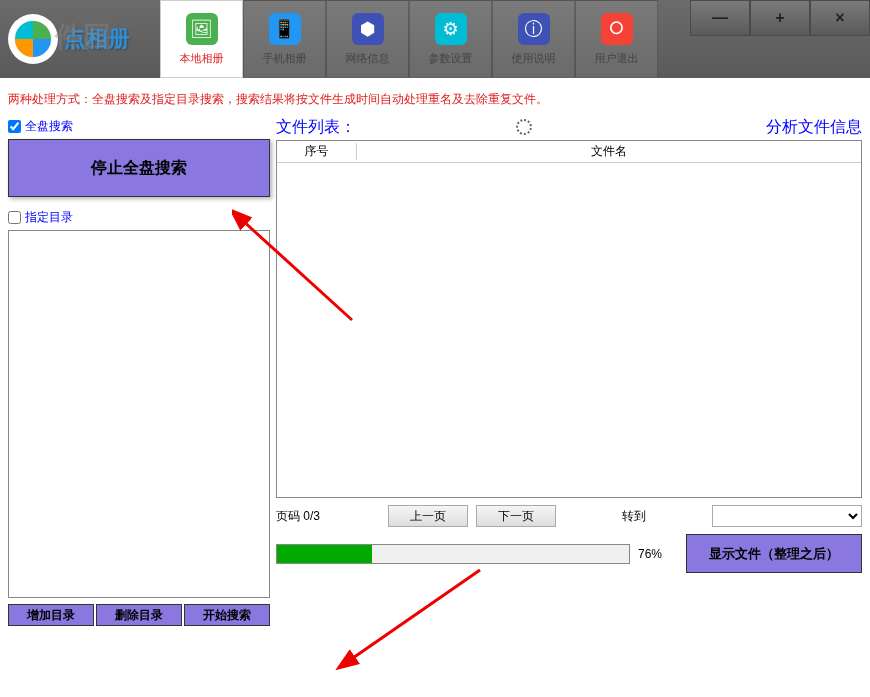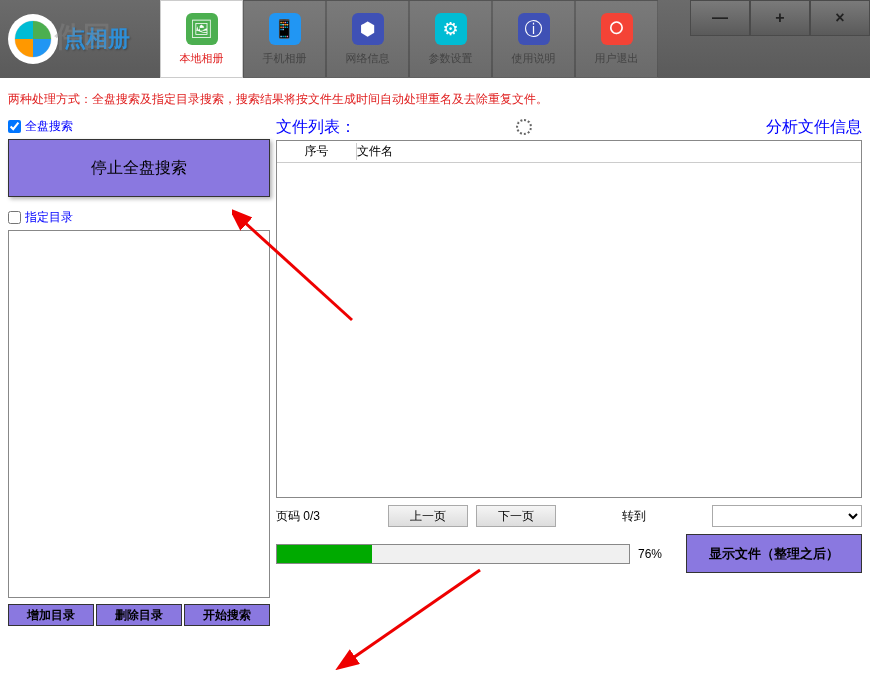--- a/index.html
+++ b/index.html
@@ -29,37 +29,37 @@
 .info-text { color: #e02020; line-height: 18px; margin-bottom: 10px; font-size: 12px; }
 
 .main-row { display: flex; gap: 6px; }
 .left-col { width: 262px; flex-shrink: 0; }
 .right-col { flex: 1; }
 
 .chk-row { display: flex; align-items: center; margin-bottom: 4px; }
 .chk-row input { margin-right: 4px; }
 .chk-label { color: #0000ff; font-size: 12px; }
 
-.big-btn { width: 262px; height: 58px; background: #8a78e0; border: 1px solid #333; display: flex; align-items: center; justify-content: center; font-size: 16px; font-weight: normal; color: #000; cursor: pointer; margin-bottom: 12px; box-shadow: 2px 2px 4px rgba(0,0,0,0.3); }
+.big-btn { width: 262px; height: 58px; background: #8a78e0; border: 1px solid #333; display: flex; align-items: center; justify-content: center; font-size: 16px; font-weight: bold; color: #000; cursor: pointer; margin-bottom: 12px; box-shadow: 2px 2px 4px rgba(0,0,0,0.3); }
 
 .dir-box { width: 262px; height: 368px; border: 1px solid #888; background: #fff; margin-bottom: 6px; }
 
 .bot-btns { display: flex; gap: 2px; }
 .small-btn { flex: 1; height: 22px; background: #8a78e0; border: 1px solid #333; font-size: 12px; font-weight: bold; cursor: pointer; display: flex; align-items: center; justify-content: center; }
 
 .header-row { display: flex; align-items: center; margin-bottom: 4px; font-size: 16px; height: 18px; }
 .hdr-label { color: #0000ff; }
 .spinner { margin-left: 160px; width: 16px; height: 16px; border: 2px dotted #666; border-radius: 50%; animation: spin 1s linear infinite; }
 @keyframes spin { to { transform: rotate(360deg); } }
 .analyze { margin-left: auto; color: #0000ff; cursor: pointer; }
 
 .file-table { width: 100%; height: 358px; border: 1px solid #888; background: #fff; }
 .file-table-header { display: flex; border-bottom: 1px solid #ccc; height: 22px; align-items: center; font-size: 12px; }
 .th-num { width: 80px; text-align: center; border-right: 1px solid #ccc; }
-.th-name { flex: 1; text-align: left; }
+.th-name { flex: 1; text-align: center; }
 
 .pager { display: flex; align-items: center; gap: 8px; margin-top: 6px; font-size: 12px; height: 24px; }
 .page-btn { width: 80px; height: 22px; border: 1px solid #aaa; background: linear-gradient(to bottom, #f5f5f5, #ddd); cursor: pointer; font-size: 12px; }
 .page-combo { width: 150px; height: 22px; border: 1px solid #aaa; background: #fff; margin-left: auto; }
 .goto-label { margin-left: auto; }
 
 .progress-row { display: flex; align-items: center; gap: 8px; margin-top: 6px; }
 .progress-bar { flex: 1.3; height: 20px; border: 1px solid #888; background: #f0f0f0; position: relative; }
 .progress-fill { height: 100%; background: #0a0; }
 .progress-pct { font-size: 12px; width: 40px; }

